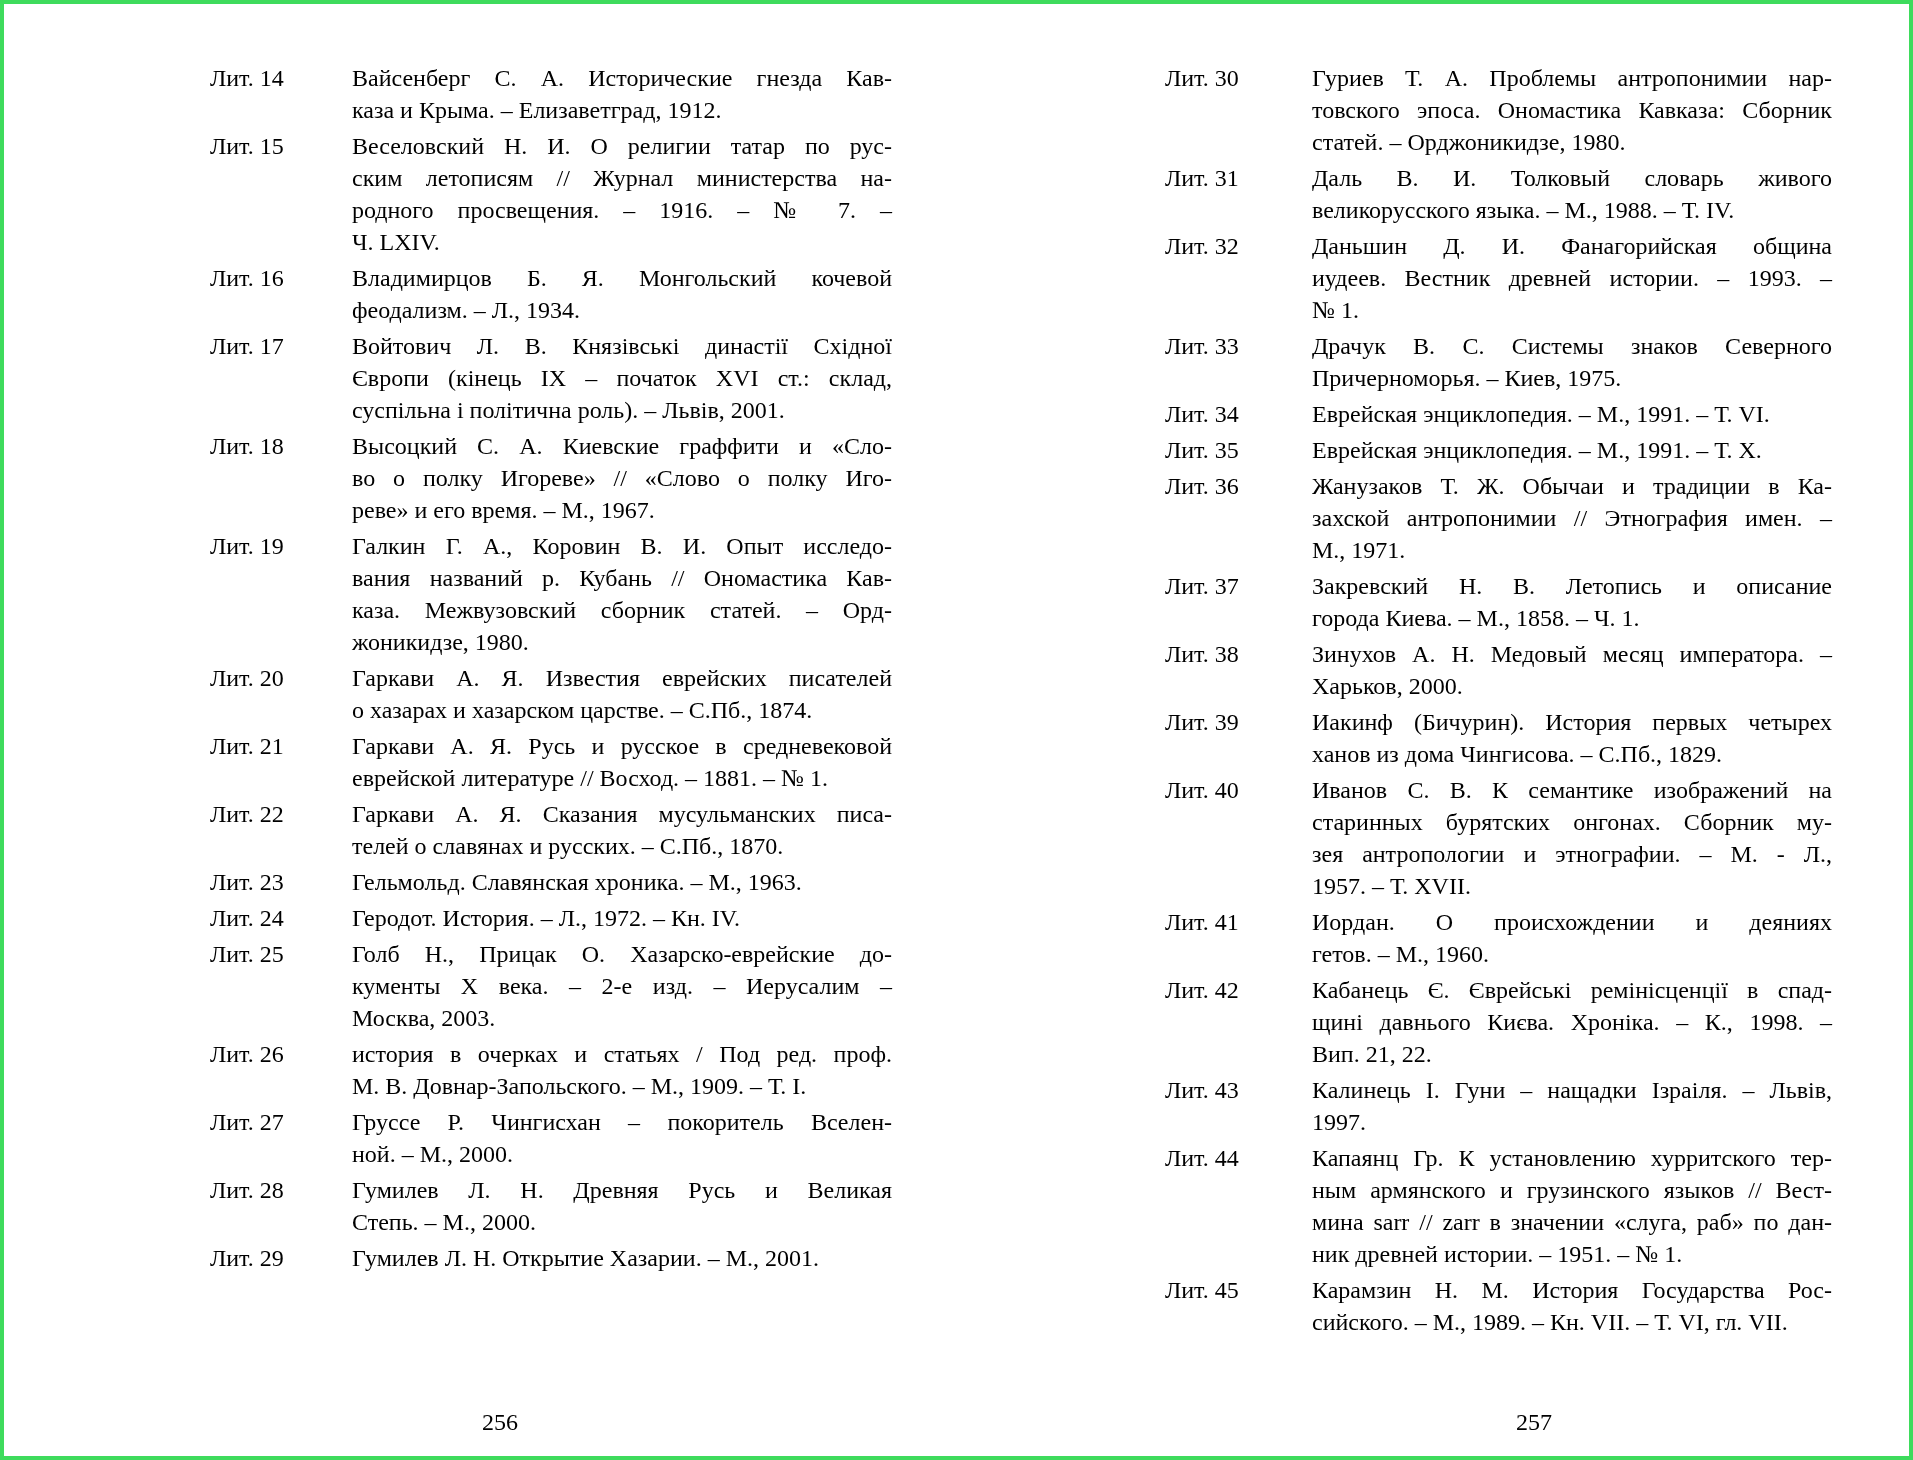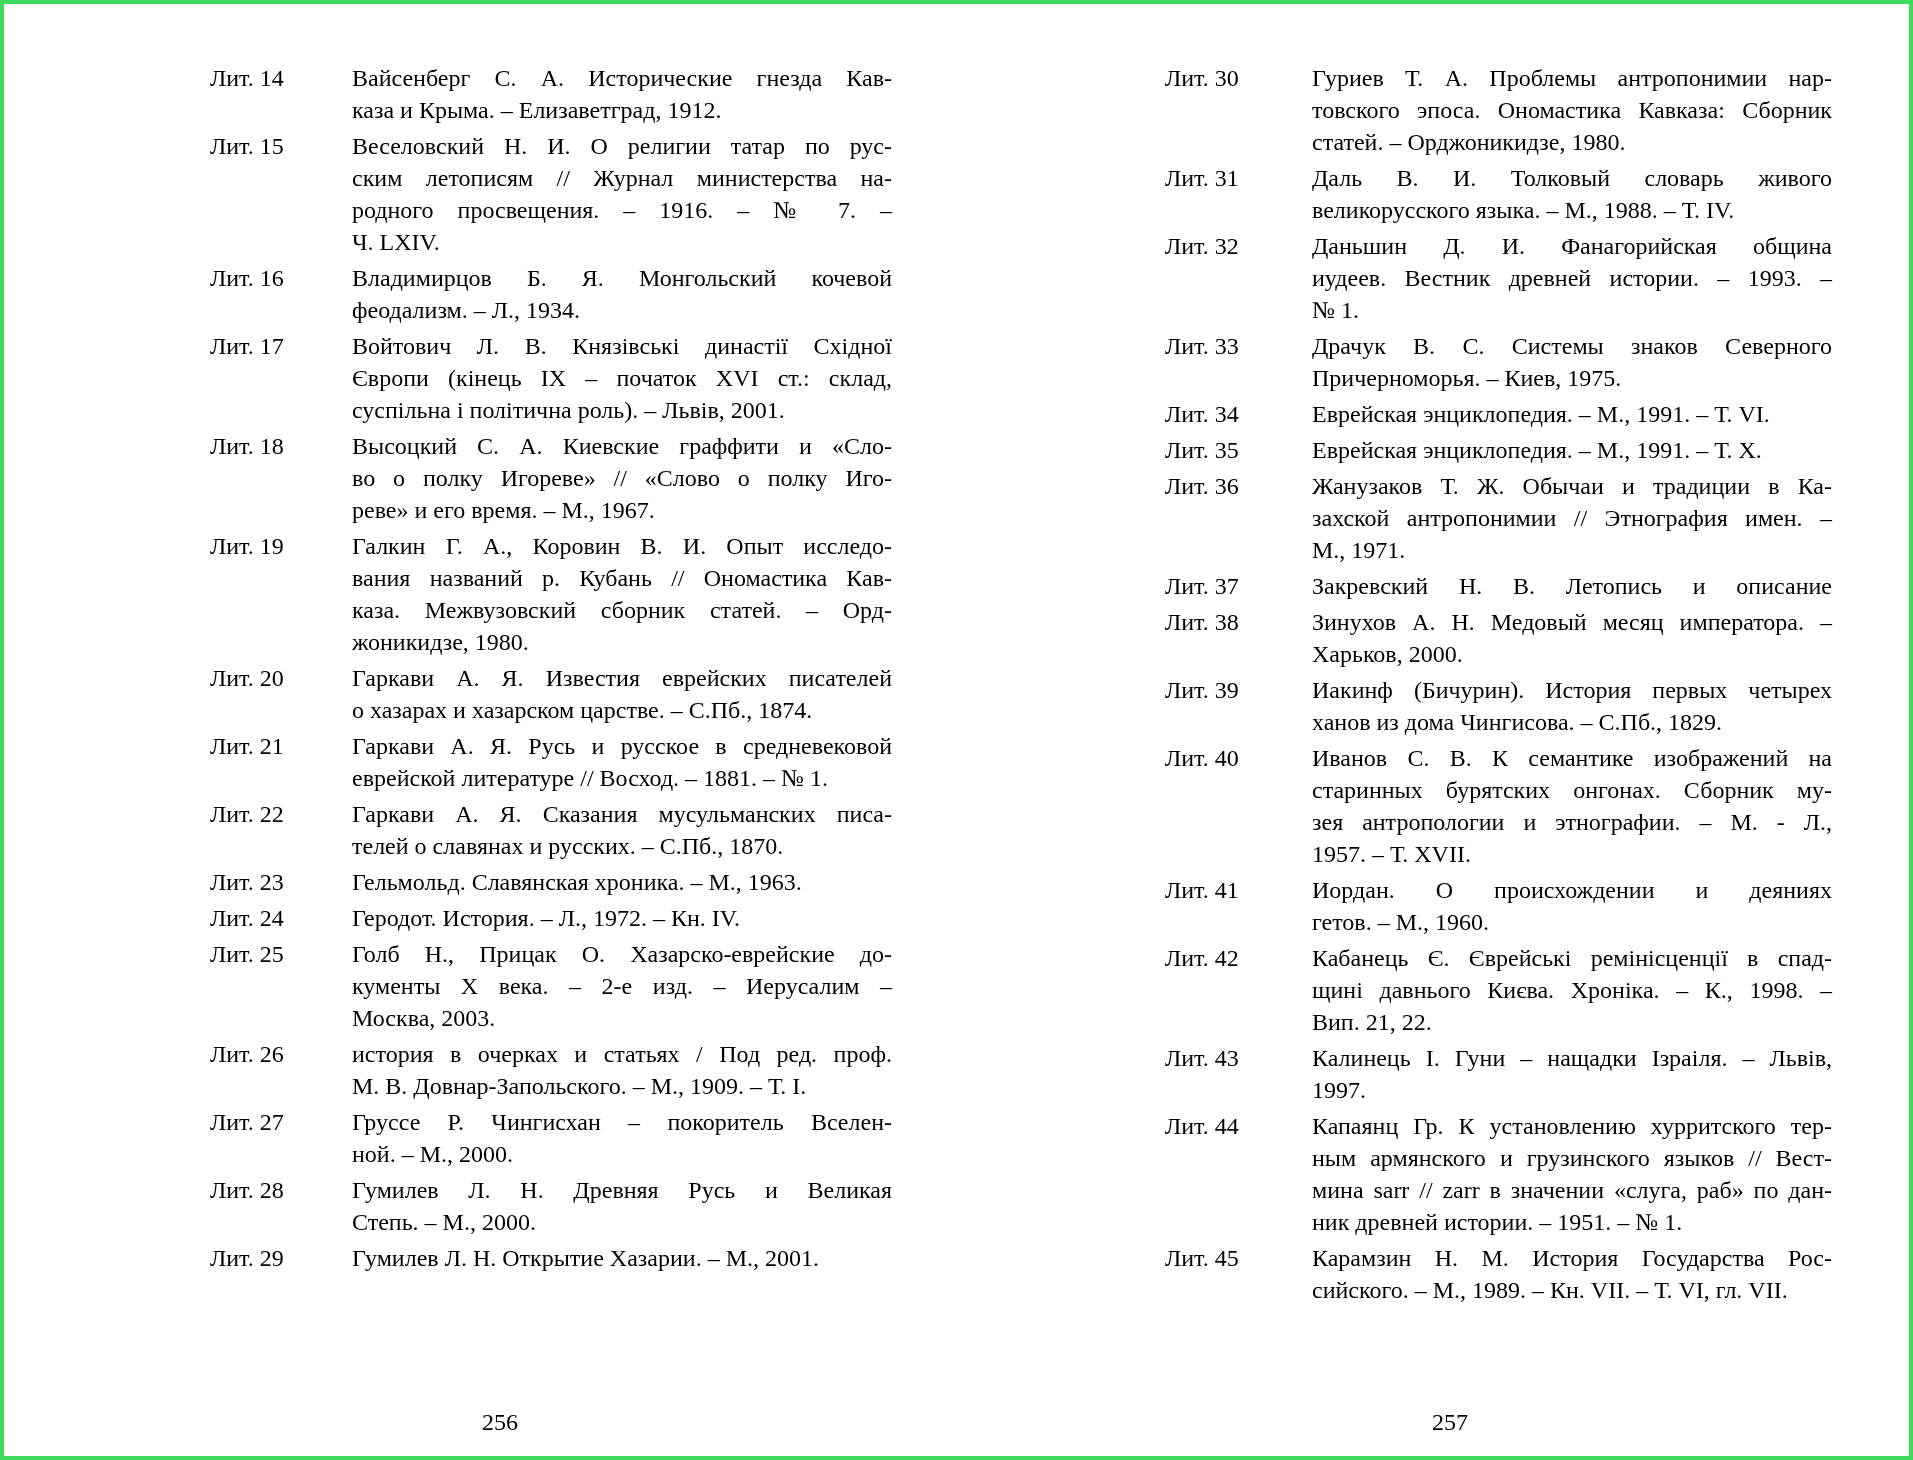--- a/index.html
+++ b/index.html
@@ -61,21 +61,21 @@
   }
   .page-number {
     position: absolute;
     top: 1406px;
     width: 100px;
     text-align: center;
     font-size: 24px;
     line-height: 32px;
   }
   #page-number-left { left: 450px; }
-  #page-number-right { left: 1400px; }
+  #page-number-right { left: 1484px; }
 </style>
 </head>
 <body>
 
 <div class="frame"></div>
 
 <div class="entries-col" id="page-left-entries">
     <div class="entry">
       <div class="entry-label">Лит. 14</div>
       <div class="entry-text">
@@ -242,20 +242,21 @@
       <div class="entry-text">
         <div class="line">Жанузаков Т. Ж. Обычаи и традиции в Ка-</div>
         <div class="line">захской антропонимии // Этнография имен. –</div>
         <div class="line last">М., 1971.</div>
       </div>
     </div>
     <div class="entry">
       <div class="entry-label">Лит. 37</div>
       <div class="entry-text">
         <div class="line">Закревский Н. В. Летопись и описание</div>
+        <div class="line last">города Киева. – М., 1858. – Ч. 1.</div>
       </div>
     </div>
     <div class="entry">
       <div class="entry-label">Лит. 38</div>
       <div class="entry-text">
         <div class="line">Зинухов А. Н. Медовый месяц императора. –</div>
         <div class="line last">Харьков, 2000.</div>
       </div>
     </div>
     <div class="entry">

